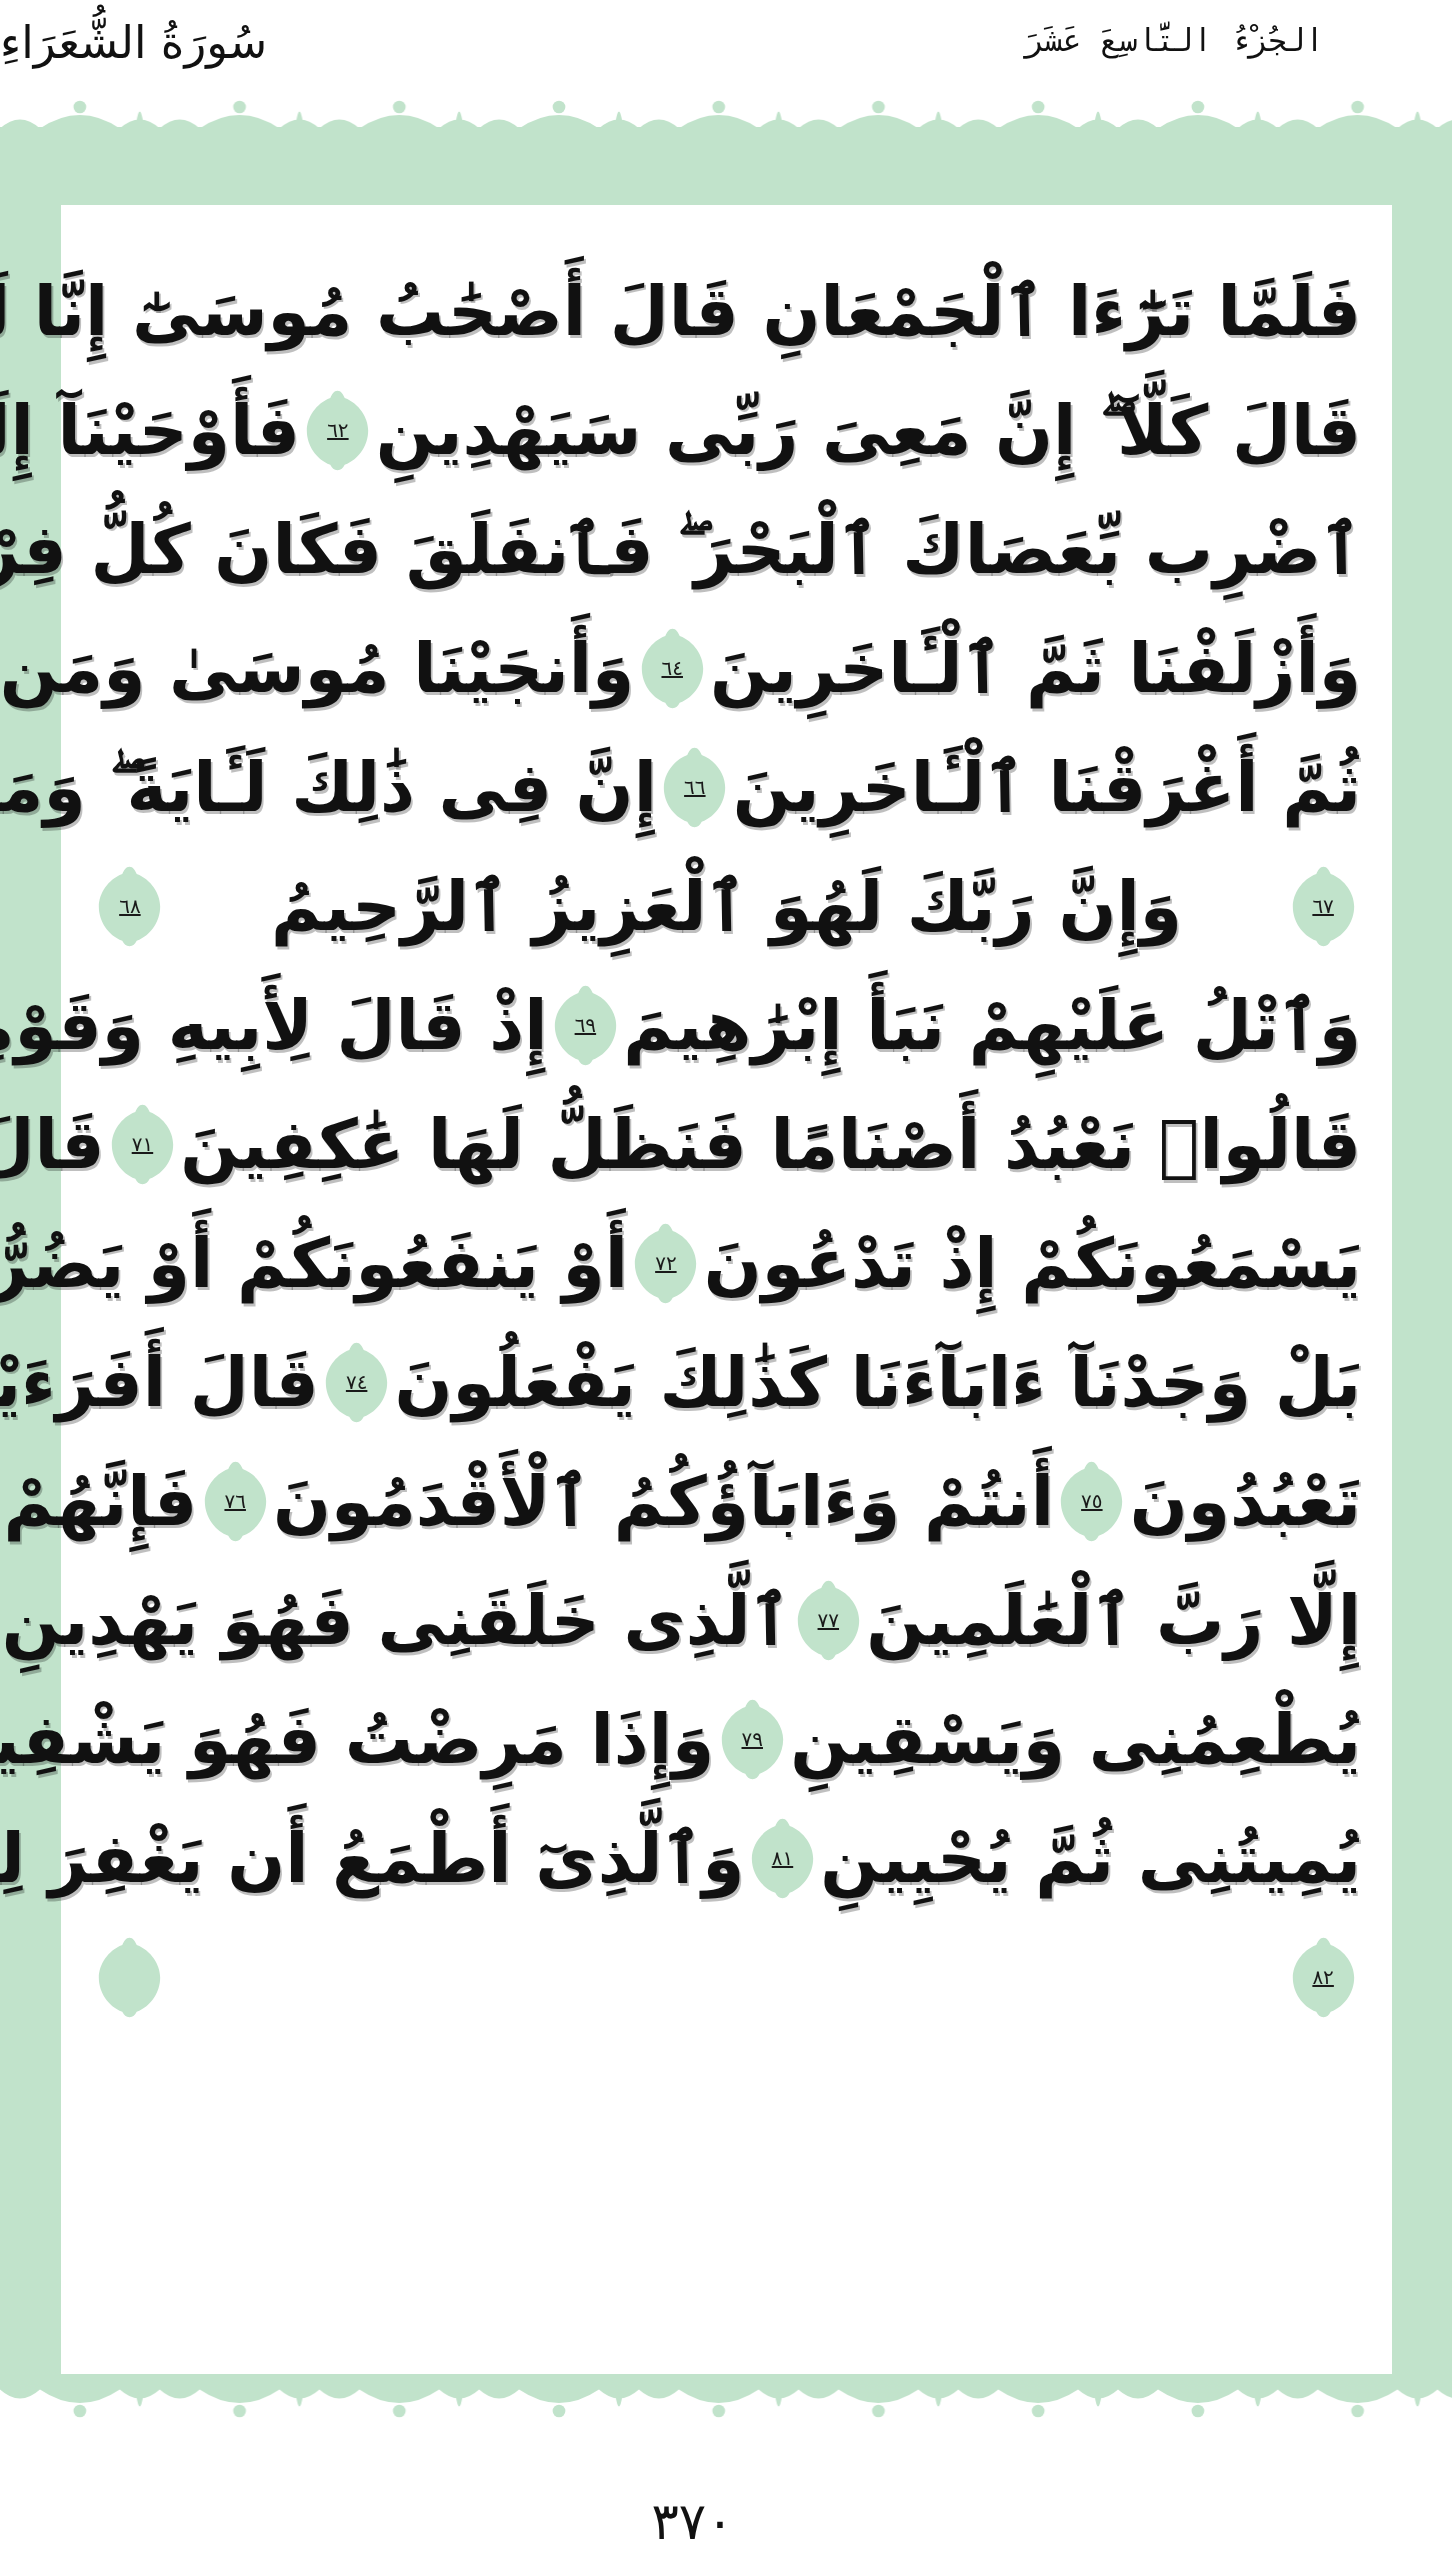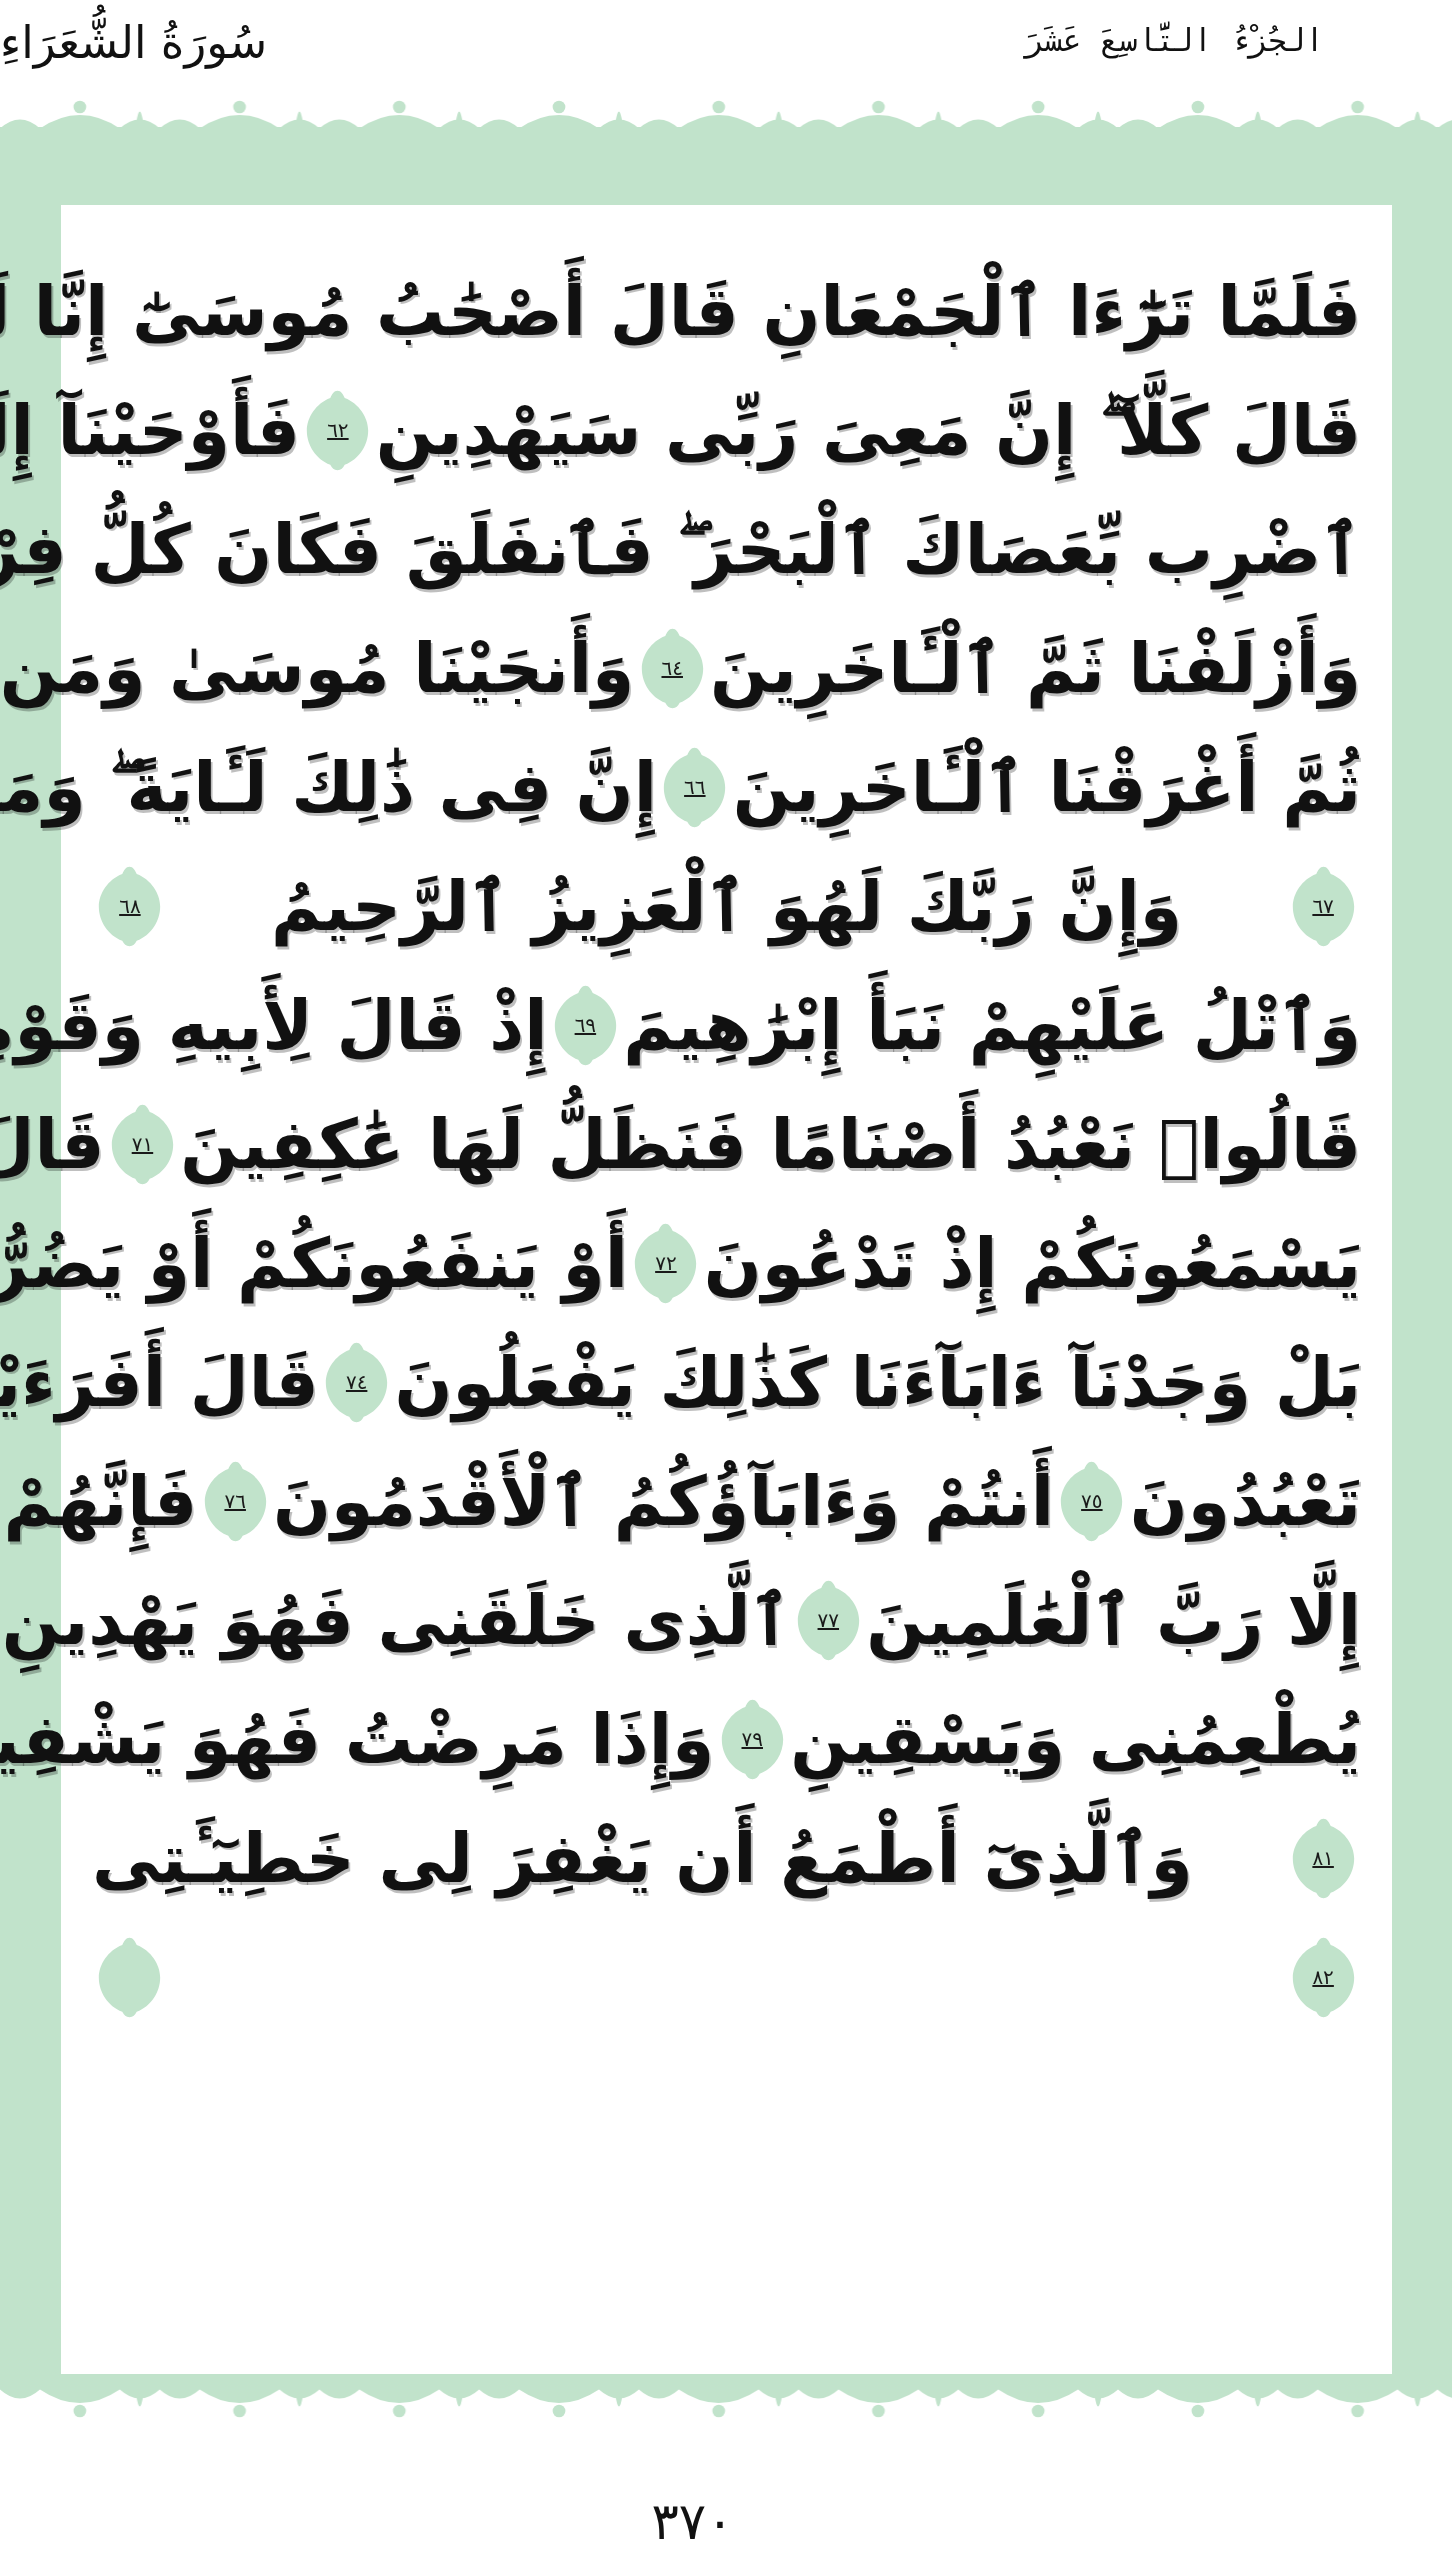--- a/index.html
+++ b/index.html
@@ -336,20 +336,21 @@
     <span class="ayah-marker">
       <svg width="65" height="83" viewBox="0 0 72 92">
           <path d="M36,2 C40,2 42,6 44,10 C60,16 70,32 70,46 C70,62 60,78 44,84 C42,88 40,90 36,90 C32,90 30,88 28,84 C12,78 2,62 2,46 C2,32 12,16 28,10 C30,6 32,2 36,2 Z" fill="#c1e3cb"></path>
         </svg>
       <span class="ayah-num">٨٠</span>
     </span>
     <span class="seg">وَٱلَّذِى</span>
   </div>
 
   <div class="verse-line">
+    <span class="seg">يُمِيتُنِى ثُمَّ يُحْيِينِ</span>
     <span class="ayah-marker">
       <svg width="65" height="83" viewBox="0 0 72 92">
           <path d="M36,2 C40,2 42,6 44,10 C60,16 70,32 70,46 C70,62 60,78 44,84 C42,88 40,90 36,90 C32,90 30,88 28,84 C12,78 2,62 2,46 C2,32 12,16 28,10 C30,6 32,2 36,2 Z" fill="#c1e3cb"></path>
         </svg>
       <span class="ayah-num">٨١</span>
     </span>
     <span class="seg">وَٱلَّذِىٓ أَطْمَعُ أَن يَغْفِرَ لِى خَطِيٓـَٔتِى</span>
   </div>
 
   <div class="verse-line">

